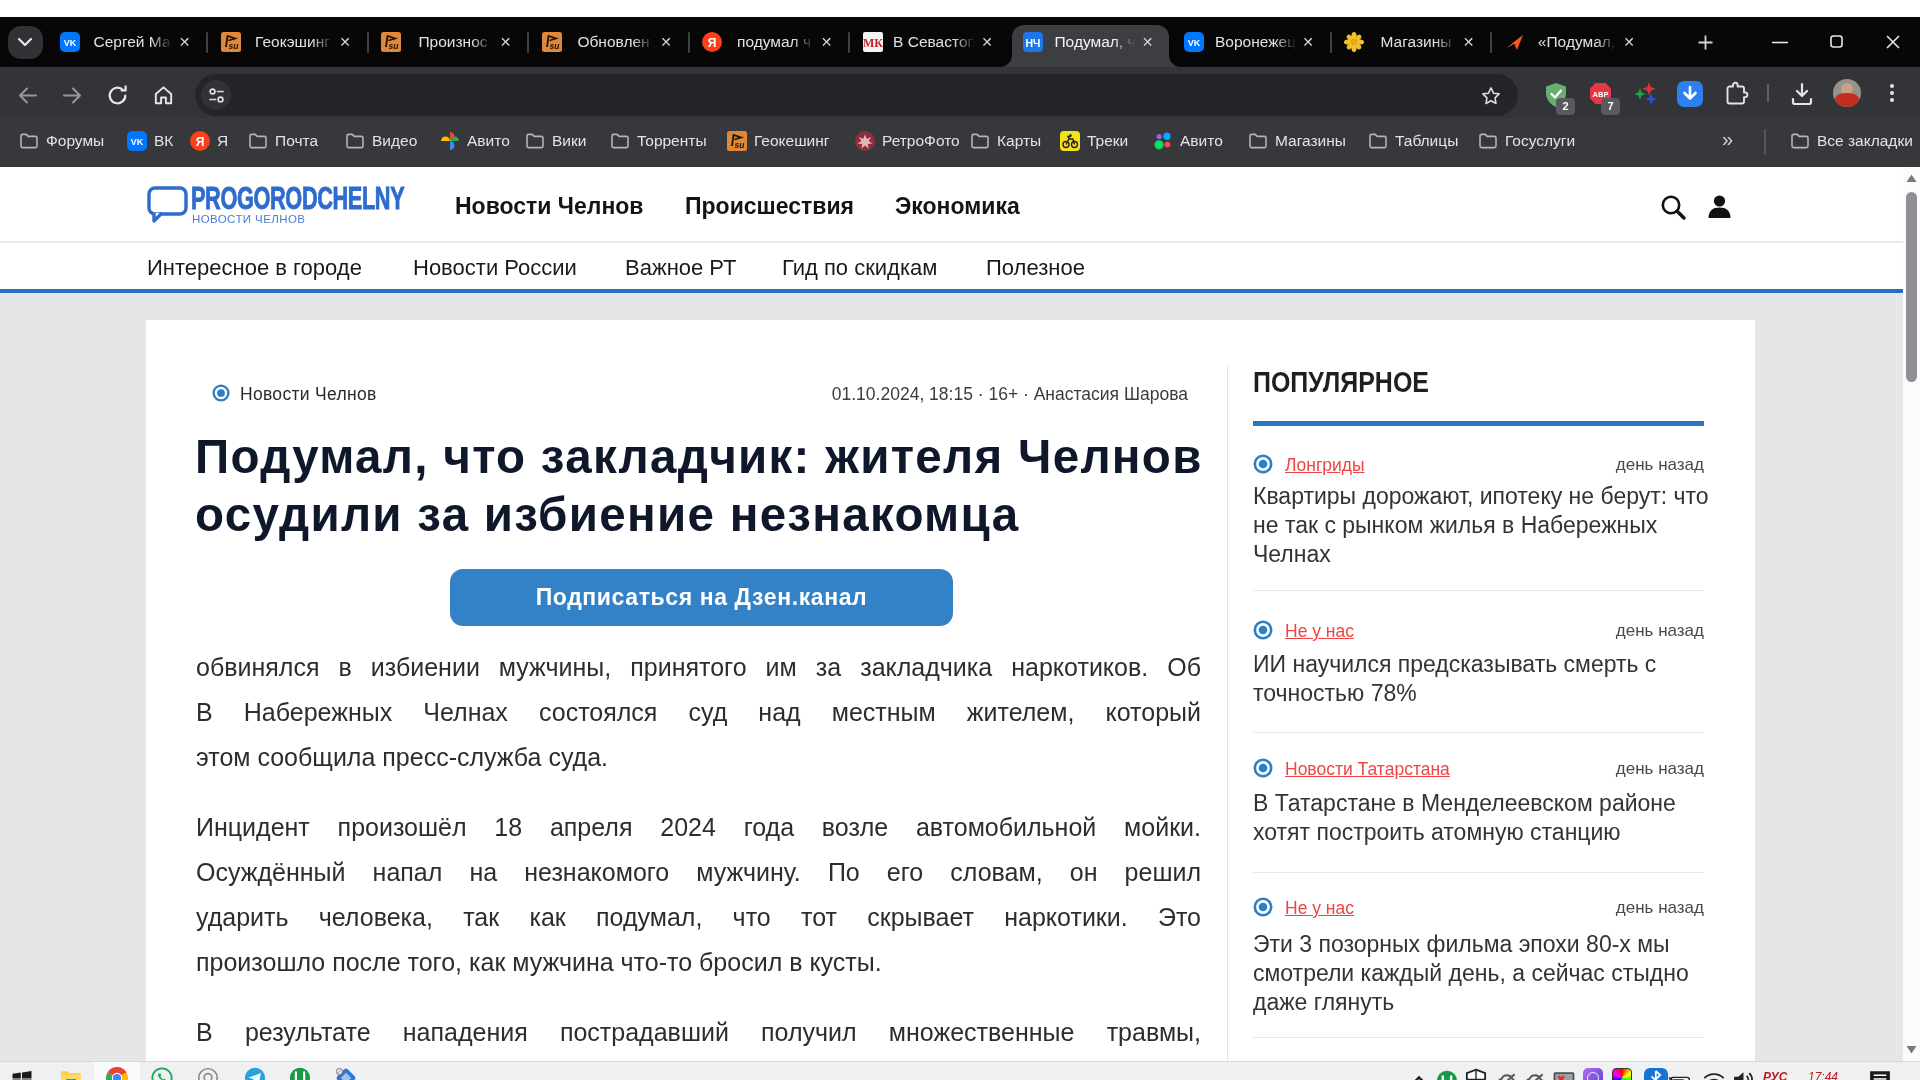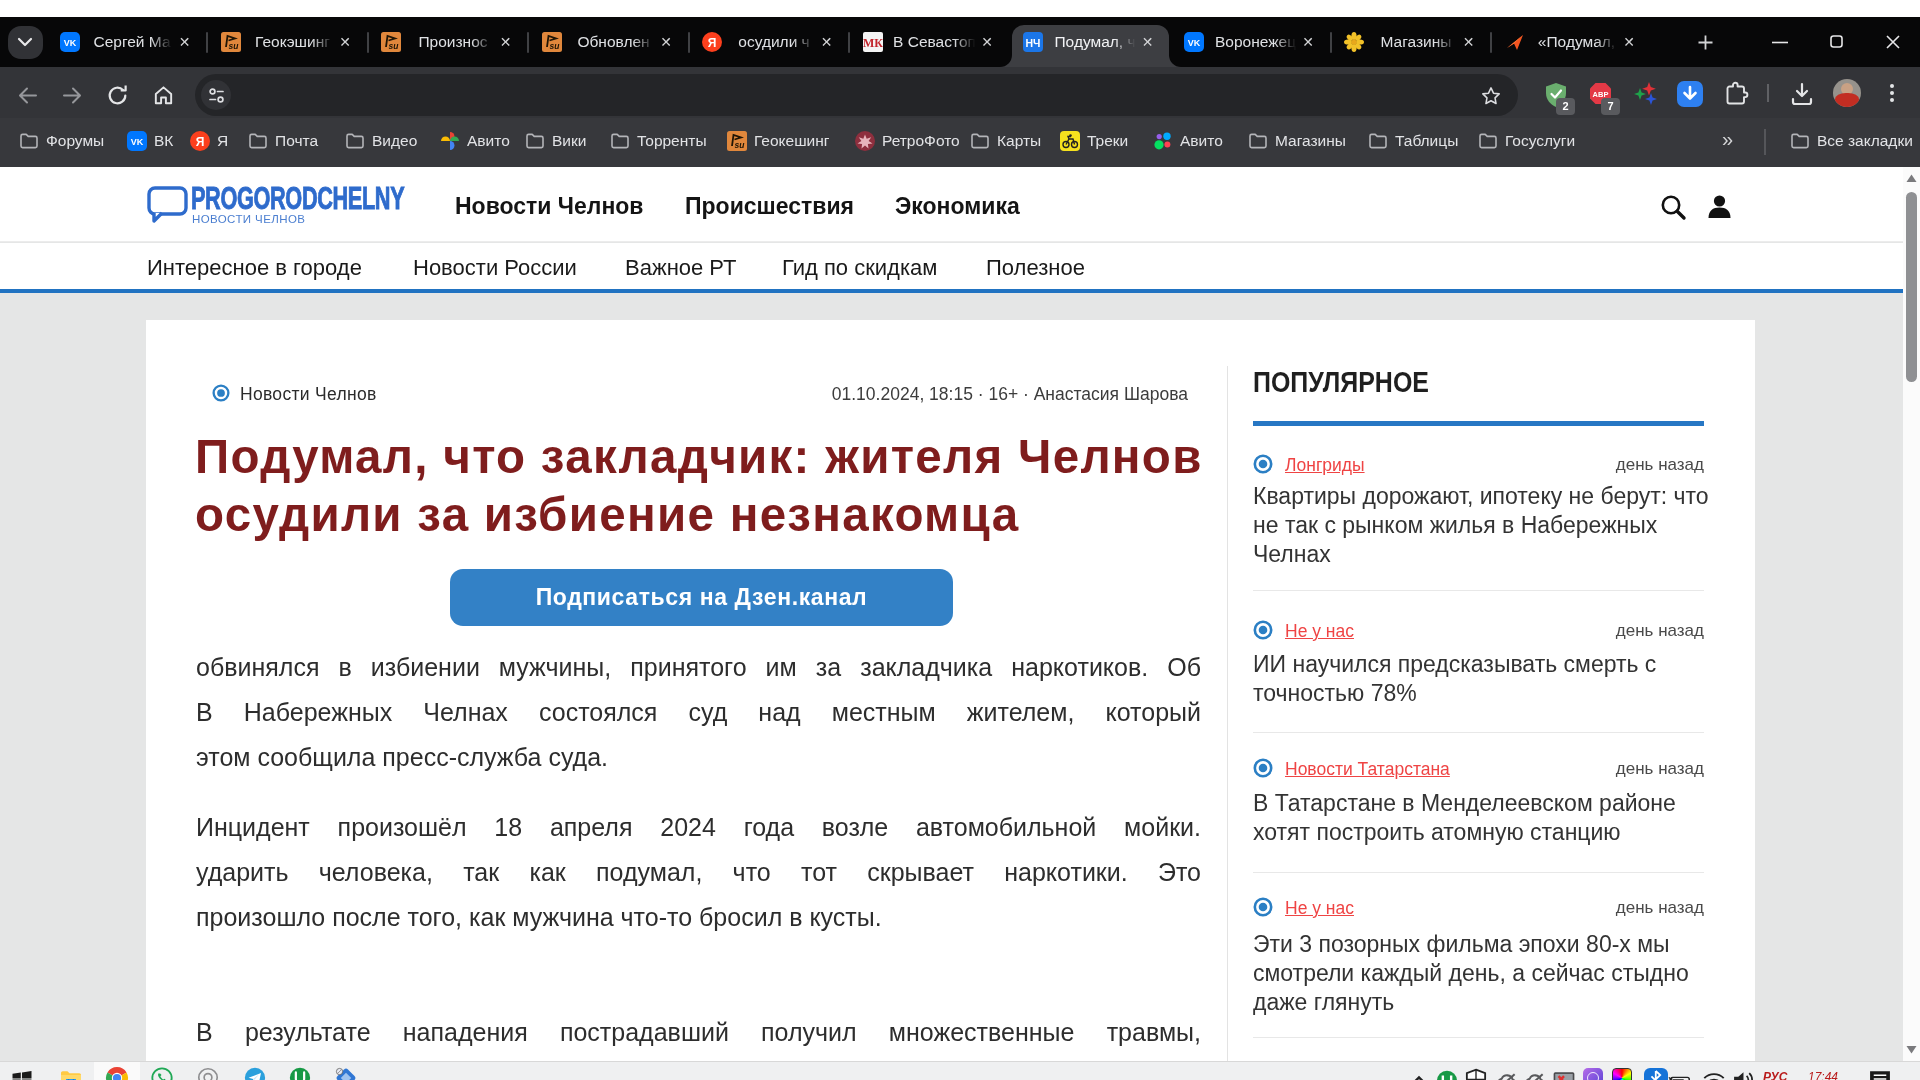--- a/index.html
+++ b/index.html
@@ -36,21 +36,21 @@
 #blueline { position:absolute; left:0; top:272px; width:1903px; height:4px; background:#2173c2; }
 .nav1item { position:absolute; top:176px; font-size:23px; font-weight:bold; color:#141414; }
 .nav2item { position:absolute; top:238px; font-size:22px; color:#1a1a1a; }
 
 #card { position:absolute; left:146px; top:303px; width:1609px; height:741px; background:#fff; overflow:hidden; }
 
 .ring { display:inline-block; width:20px; height:20px; }
 #catrow { position:absolute; left:66px; top:64px; width:18px; height:18px; }
 #catlabel { position:absolute; left:94px; top:64px; font-size:17.5px; color:#2b2b2b; letter-spacing:0.3px; }
 #dateline { position:absolute; right:567px; top:64px; font-size:17.5px; color:#3c3c3c; }
-#headline { position:absolute; left:49px; top:108px; width:1060px; font-size:47.5px; line-height:58px; font-weight:bold; color:#7f1d1d; letter-spacing:1.3px; }
+#headline { position:absolute; left:49px; top:108px; width:1060px; font-size:47.5px; line-height:58px; font-weight:bold; color:#0f172a; letter-spacing:1.3px; }
 #dzenbtn { position:absolute; left:304px; top:249px; width:503px; height:57px; background:#3381c6; border-radius:13px; color:#fff; font-size:23px; font-weight:bold; letter-spacing:0.6px; text-align:center; line-height:57px; }
 .jpar { position:absolute; left:50px; width:1005px; font-size:25px; line-height:45px; color:#2d2d2d; }
 .jline { text-align:justify; text-align-last:justify; }
 
 #vdiv { position:absolute; left:1081px; top:46px; width:1px; height:695px; background:#e3e3e3; }
 #pophead { position:absolute; left:1107px; top:46px; font-size:29px; font-weight:bold; color:#1f1f1f; letter-spacing:0px; transform:scaleX(0.86); transform-origin:0 0; }
 #popline { position:absolute; left:1107px; top:101px; width:451px; height:5px; background:#2777c4; }
 .sbrow { position:absolute; left:1107px; width:451px; height:20px; }
 .sbrow .lb { position:absolute; left:32px; top:1px; font-size:17.5px; color:#ef4444;text-decoration:underline; }
 .sbrow .tm { position:absolute; right:0; top:1px; font-size:17px; color:#4a4a4a; }
@@ -120,21 +120,21 @@
           </svg></span>
         <span class="ttl">Обновлен</span>
         <span class="tx">✕</span>
       </div>
       <div class="tabsep" style="left:687.5px;"></div>
       <div class="tab" style="left:690.0px;width:160.5px;">
         <span class="fav"><svg width="20" height="20" viewBox="0 0 20 20">
             <circle cx="10" cy="10" r="10" fill="#fc3f1d"></circle>
             <text x="10" y="14.5" font-family="Liberation Sans" font-size="12" font-weight="bold" fill="#fff" text-anchor="middle">Я</text>
           </svg></span>
-        <span class="ttl">осудили ч</span>
+        <span class="ttl">подумал ч</span>
         <span class="tx">✕</span>
       </div>
       <div class="tabsep" style="left:848.0px;"></div>
       <div class="tab" style="left:850.5px;width:160.5px;">
         <span class="fav"><svg width="20" height="20" viewBox="0 0 20 20">
             <rect width="20" height="20" rx="2" fill="#f4f4f4"></rect>
             <text x="10" y="14.5" font-family="Liberation Serif" font-size="12" font-weight="bold" fill="#c2242c" text-anchor="middle">МК</text>
           </svg></span>
         <span class="ttl">В Севастоп</span>
         <span class="tx">✕</span>
@@ -429,20 +429,21 @@
   <div id="headline">Подумал, что закладчик: жителя Челнов осудили за избиение незнакомца</div>
   <div id="dzenbtn">Подписаться на Дзен.канал</div>
 
   <div class="jpar" style="top:325px;">
     <div class="jline">обвинялся в избиении мужчины, принятого им за закладчика наркотиков. Об</div>
     <div class="jline">В Набережных Челнах состоялся суд над местным жителем, который</div>
     <div>этом сообщила пресс-служба суда.</div>
   </div>
   <div class="jpar" style="top:485px;">
     <div class="jline">Инцидент произошёл 18 апреля 2024 года возле автомобильной мойки.</div>
+    <div class="jline">Осуждённый напал на незнакомого мужчину. По его словам, он решил</div>
     <div class="jline">ударить человека, так как подумал, что тот скрывает наркотики. Это</div>
     <div>произошло после того, как мужчина что-то бросил в кусты.</div>
   </div>
   <div class="jpar" style="top:690px;">
     <div class="jline">В результате нападения пострадавший получил множественные травмы,</div>
   </div>
 
   <div id="vdiv"></div>
   <div id="pophead">ПОПУЛЯРНОЕ</div>
   <div id="popline"></div>

